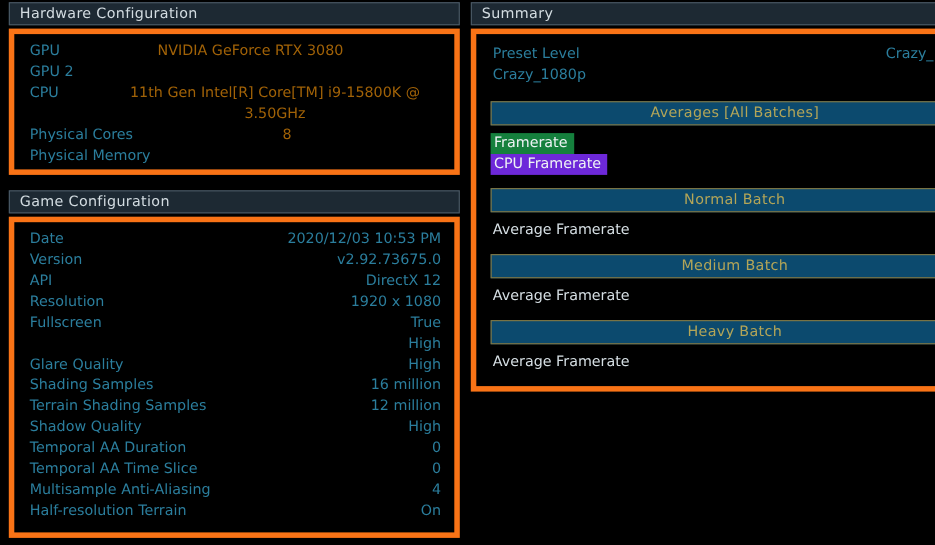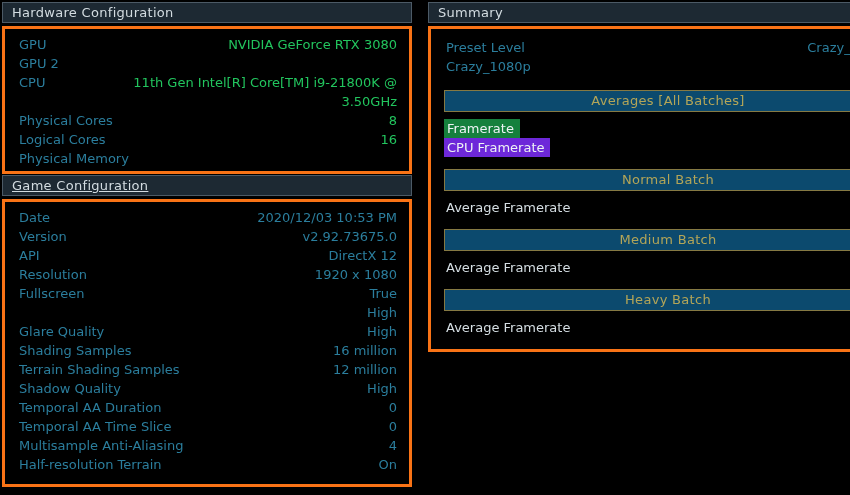--- a/index.html
+++ b/index.html
@@ -4,43 +4,43 @@
 <style>
   html, body { margin:0; padding:0; background:#000; }
   .screen {
     position:relative; width:850px; height:495px; background:#000;
     overflow:hidden;
     font-family:"DejaVu Sans","Liberation Sans",sans-serif;
     font-size:13px;
     -webkit-font-smoothing:antialiased;
   }
   .panel { position:absolute; top:2px; }
-  .panel.left  { left:2px;   width:410px; }
+  .panel.left  { left:8px;   width:410px; }
   .panel.right { left:428px; width:480px; }
 
   .section-header {
     box-sizing:border-box; height:21px;
     background:#1d2933; border:1px solid #4c5a66;
     color:#d3dce1; line-height:19px; padding:0 9px;
     letter-spacing:0.3px;
   }
   .box {
-    box-sizing:border-box; border:3px solid #f97316;
+    box-sizing:border-box; border:5px solid #f97316;
     margin-top:3px; background:#000; padding:6px 12px 3px 12px;
   }
   .box.game   { padding-bottom:10px; }
   .box.summary{ padding:9px 13px 12px 13px; }
-  .hdr-gap { margin-top:1px;text-decoration:underline; }
+  .hdr-gap { margin-top:14px; }
 
   .row { display:flex; align-items:flex-start; line-height:19px; }
   .lbl { padding-left:2px; white-space:nowrap; }
   .val { flex:1; text-align:right; }
   .val.narrow { flex:none; width:302px; margin-left:auto; }
   .teal  { color:#2b7e9d; }
-  .light { color:#22c55e; }
+  .light { color:#a16207;text-align:center; }
 
   .gold-box {
     box-sizing:border-box; height:22px; line-height:20px;
     border:1px solid #857943; background:#0c4a6e;
     color:#b3a558; text-align:center; letter-spacing:0.3px;
     margin-top:12px;
   }
   .gold-box.first { margin-top:14px; }
 
   .badges { margin-top:7px; margin-bottom:4px; }
@@ -67,29 +67,25 @@
       <div class="row">
         <span class="lbl teal">GPU</span>
         <span class="val light">NVIDIA GeForce RTX 3080</span>
       </div>
       <div class="row">
         <span class="lbl teal">GPU 2</span>
         <span class="val light"></span>
       </div>
       <div class="row">
         <span class="lbl teal">CPU</span>
-        <span class="val light narrow">11th Gen Intel[R] Core[TM] i9-21800K @ 3.50GHz</span>
+        <span class="val light narrow">11th Gen Intel[R] Core[TM] i9-15800K @ 3.50GHz</span>
       </div>
       <div class="row">
         <span class="lbl teal">Physical Cores</span>
         <span class="val light">8</span>
-      </div>
-      <div class="row">
-        <span class="lbl teal">Logical Cores</span>
-        <span class="val light">16</span>
       </div>
       <div class="row">
         <span class="lbl teal">Physical Memory</span>
       </div>
     </div>
 
     <div class="section-header hdr-gap">
       <span>Game Configuration</span>
     </div>
     <div class="box game">

